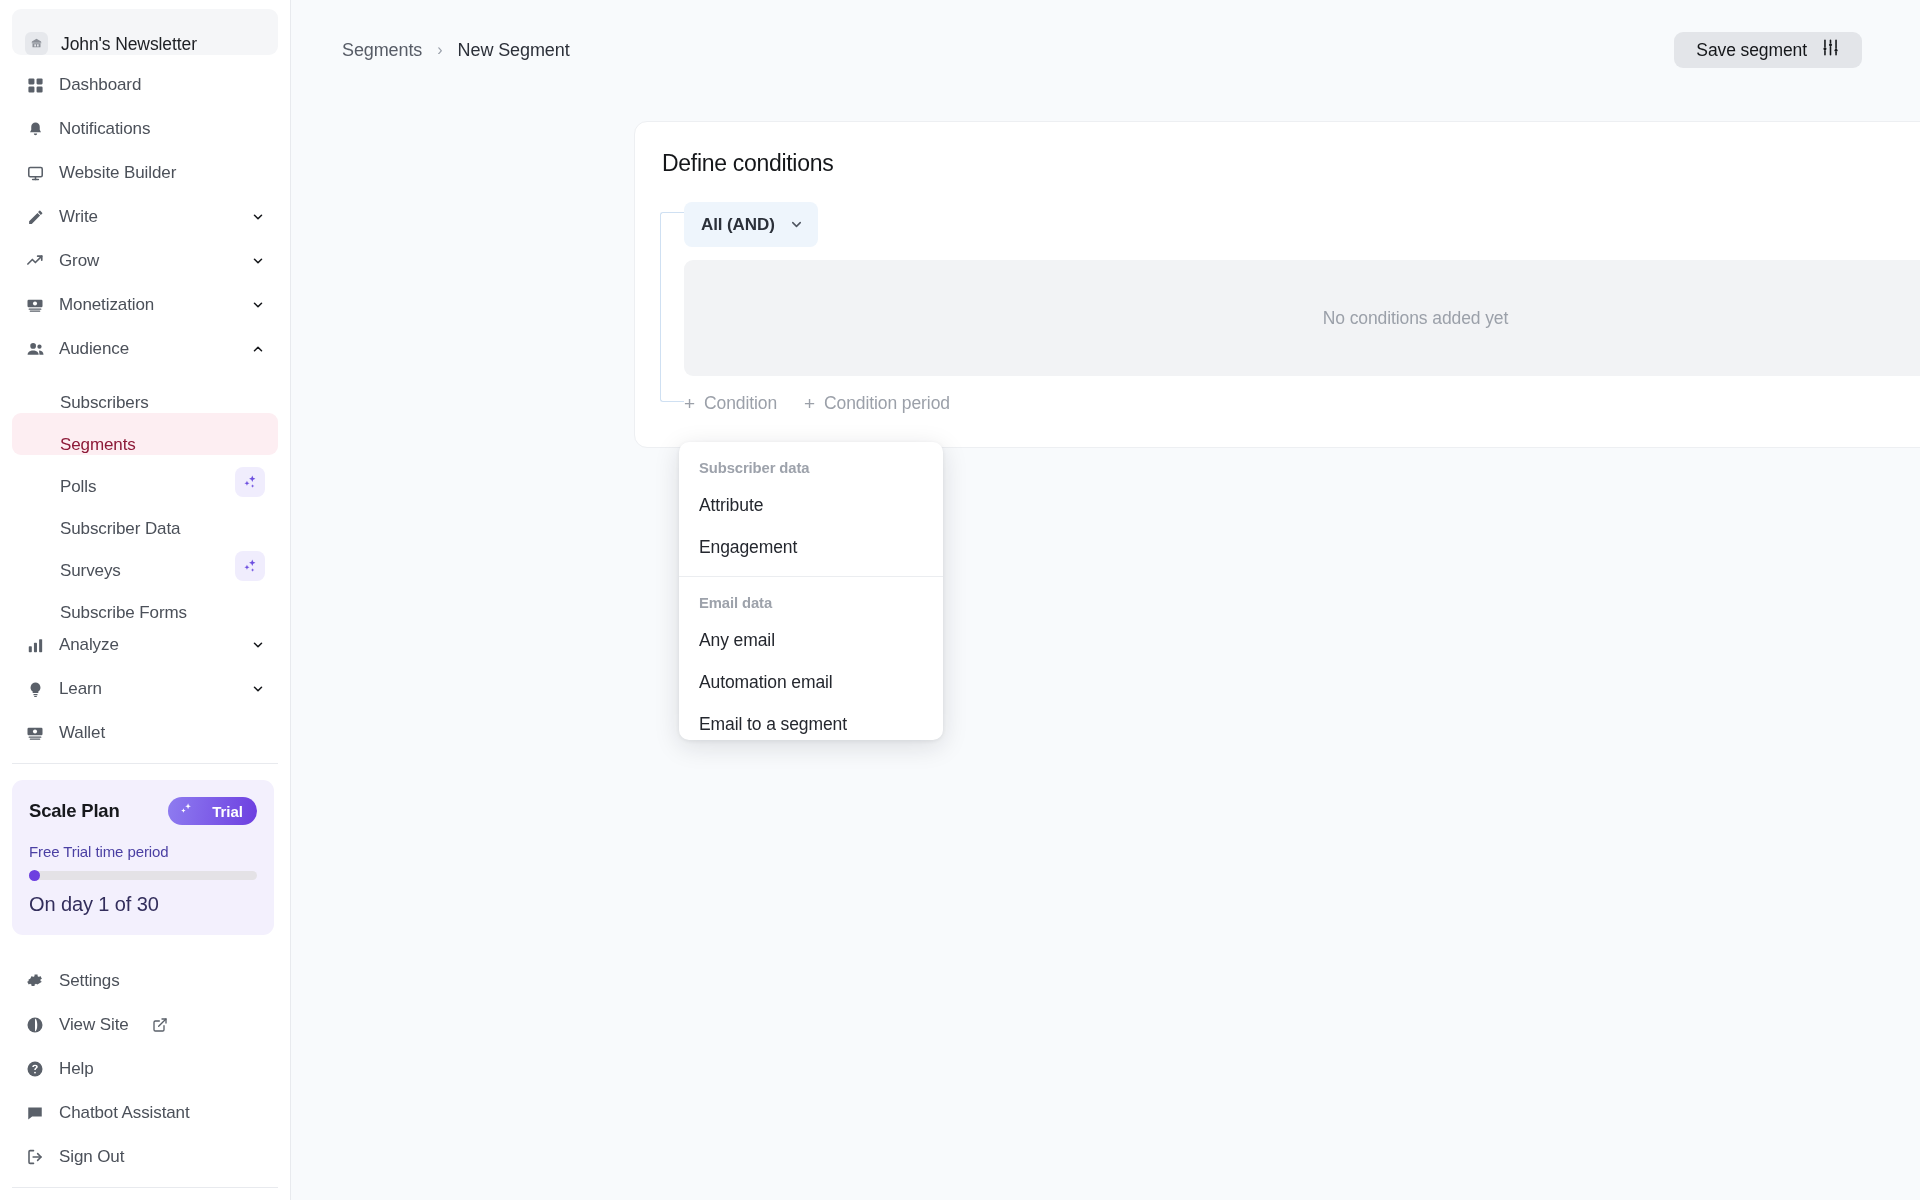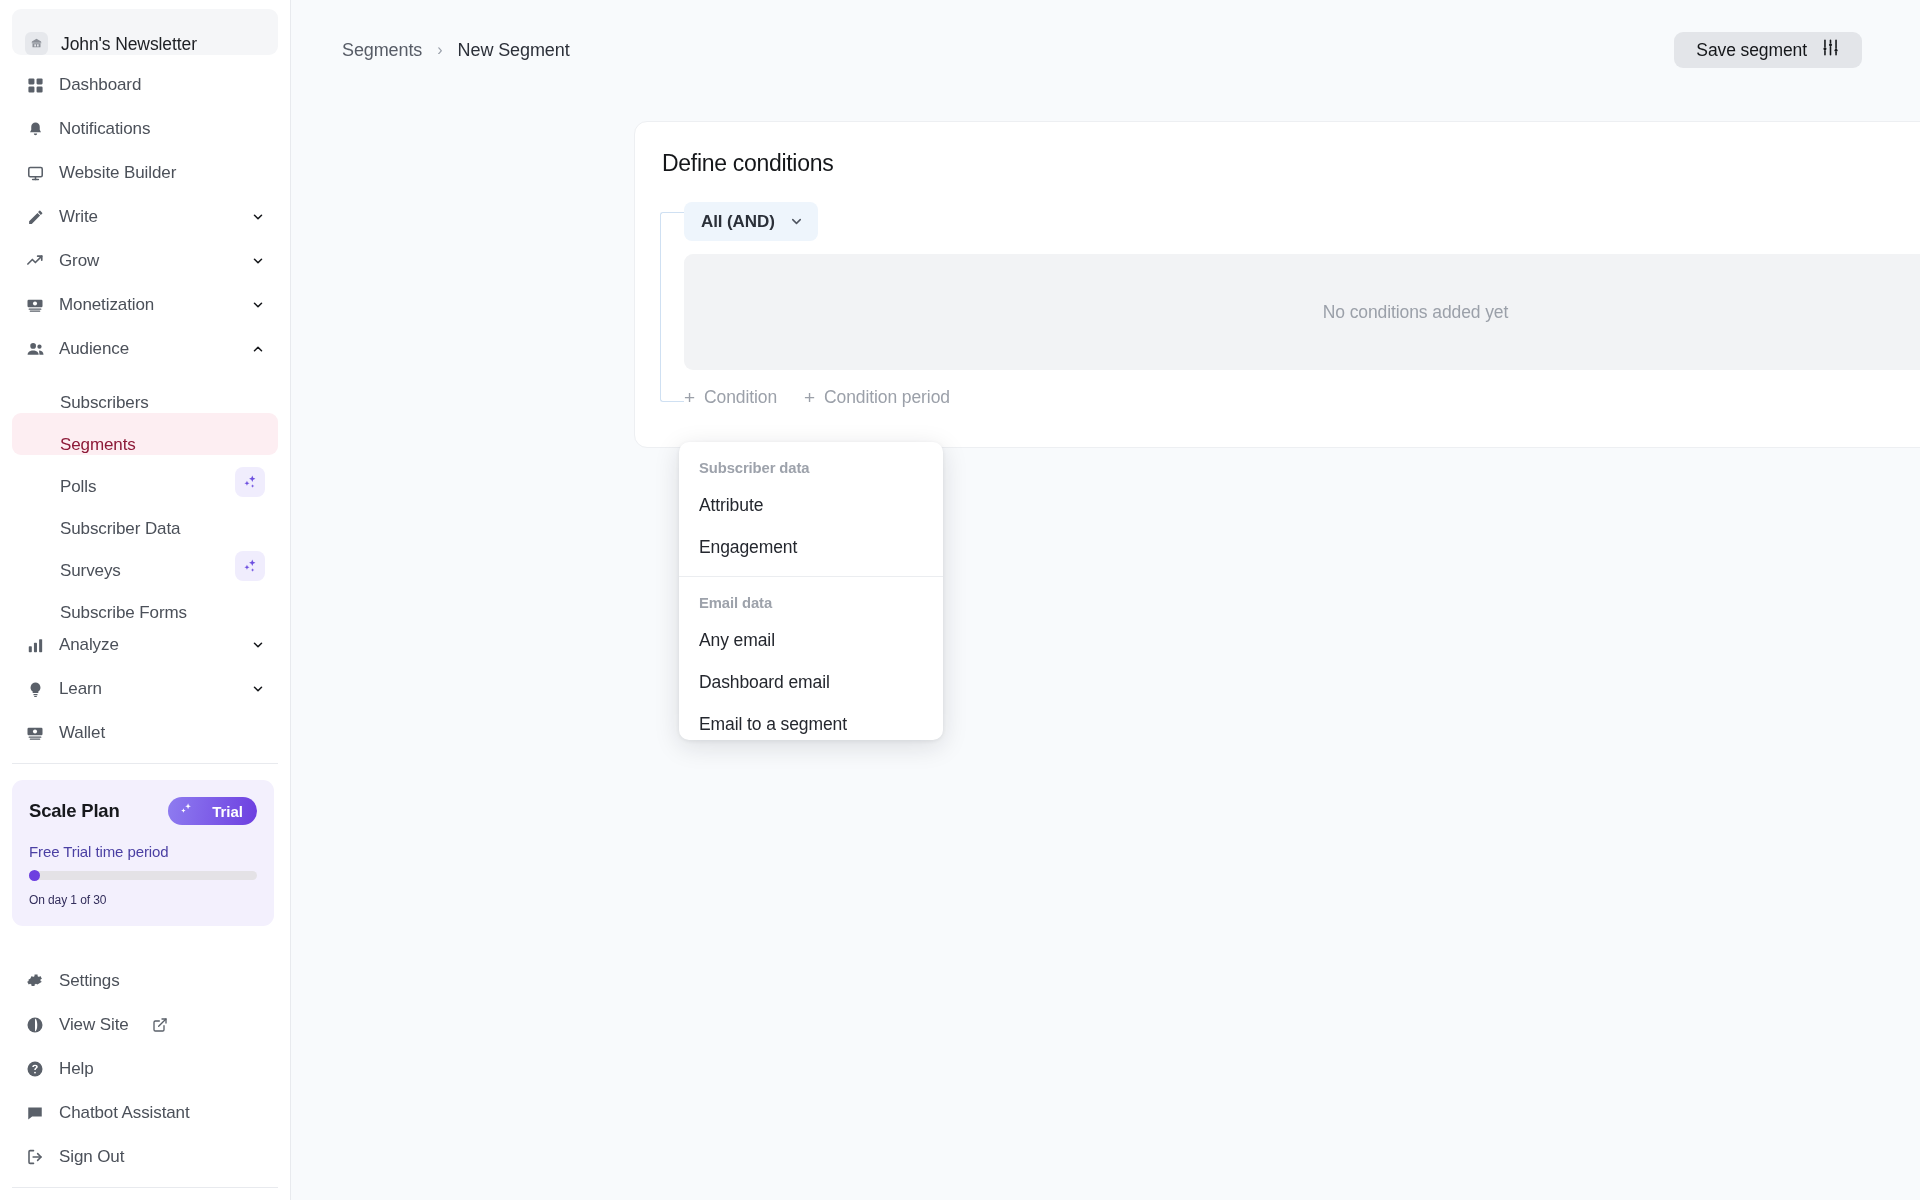--- a/index.html
+++ b/index.html
@@ -90,21 +90,21 @@
   .plan-sub { font-size: 15px; color: #4a3fa3; margin-top: 18px; letter-spacing: -0.1px;}
   .plan-bar {
     margin-top: 11px; height: 9px; border-radius: 6px;
     background: #e4e2e6; position: relative;
   }
   .plan-bar .knob {
     position: absolute; left: 0; top: -1px;
     width: 11px; height: 11px; border-radius: 50%;
     background: #6d3fe0;
   }
-  .plan-day { font-size: 12px; color: #332e5c; margin-top: 13px; letter-spacing: -0.1px;}
+  .plan-day { font-size: 20px; color: #332e5c; margin-top: 13px; letter-spacing: -0.1px;}
 
   .sidebar-bottom { flex: 0 0 auto; padding: 0 12px 12px 12px; }
   .bottom-divider { height: 1px; background: #e8eaee; margin-bottom: 6px; }
 
   
   .main {
     flex: 1 1 auto; height: 1200px;
     background: #f8fafc;
     position: relative;
     overflow: hidden;
@@ -147,21 +147,21 @@
     border-left: 1.5px solid #cfe0f2;
     border-top: 1.5px solid #cfe0f2;
     border-bottom: 1.5px solid #cfe0f2;
     border-radius: 3px 0 0 3px;
   }
 
   .and-select {
     display: inline-flex; align-items: center; gap: 14px;
     margin-left: 24px;
     background: #eef5fc; color: #2b3039;
-    border-radius: 8px; height: 39px; padding: 0 14px 0 17px;
+    border-radius: 8px; height: 45px; padding: 0 14px 0 17px;
     font-size: 17px; font-weight: bold; cursor: pointer;
     letter-spacing: -0.1px;
   }
   .and-select .chev2 { width: 15px; height: 15px; color: #4f5560; }
 
   .empty-box {
     margin: 13px 0 0 24px;
     width: 1463px; height: 116px;
     background: #f2f3f5;
     border-radius: 9px;
@@ -535,18 +535,18 @@
       </div>
     </section>
 
     <div class="dropdown">
       <div class="dd-group-label">Subscriber data</div>
       <div class="dd-item">Attribute</div>
       <div class="dd-item">Engagement</div>
       <div class="dd-sep"></div>
       <div class="dd-group-label">Email data</div>
       <div class="dd-item">Any email</div>
-      <div class="dd-item">Dashboard email</div>
+      <div class="dd-item">Automation email</div>
       <div class="dd-item">Email to a segment</div>
     </div>
 
   </main>
 </div>
 
 </body></html>

